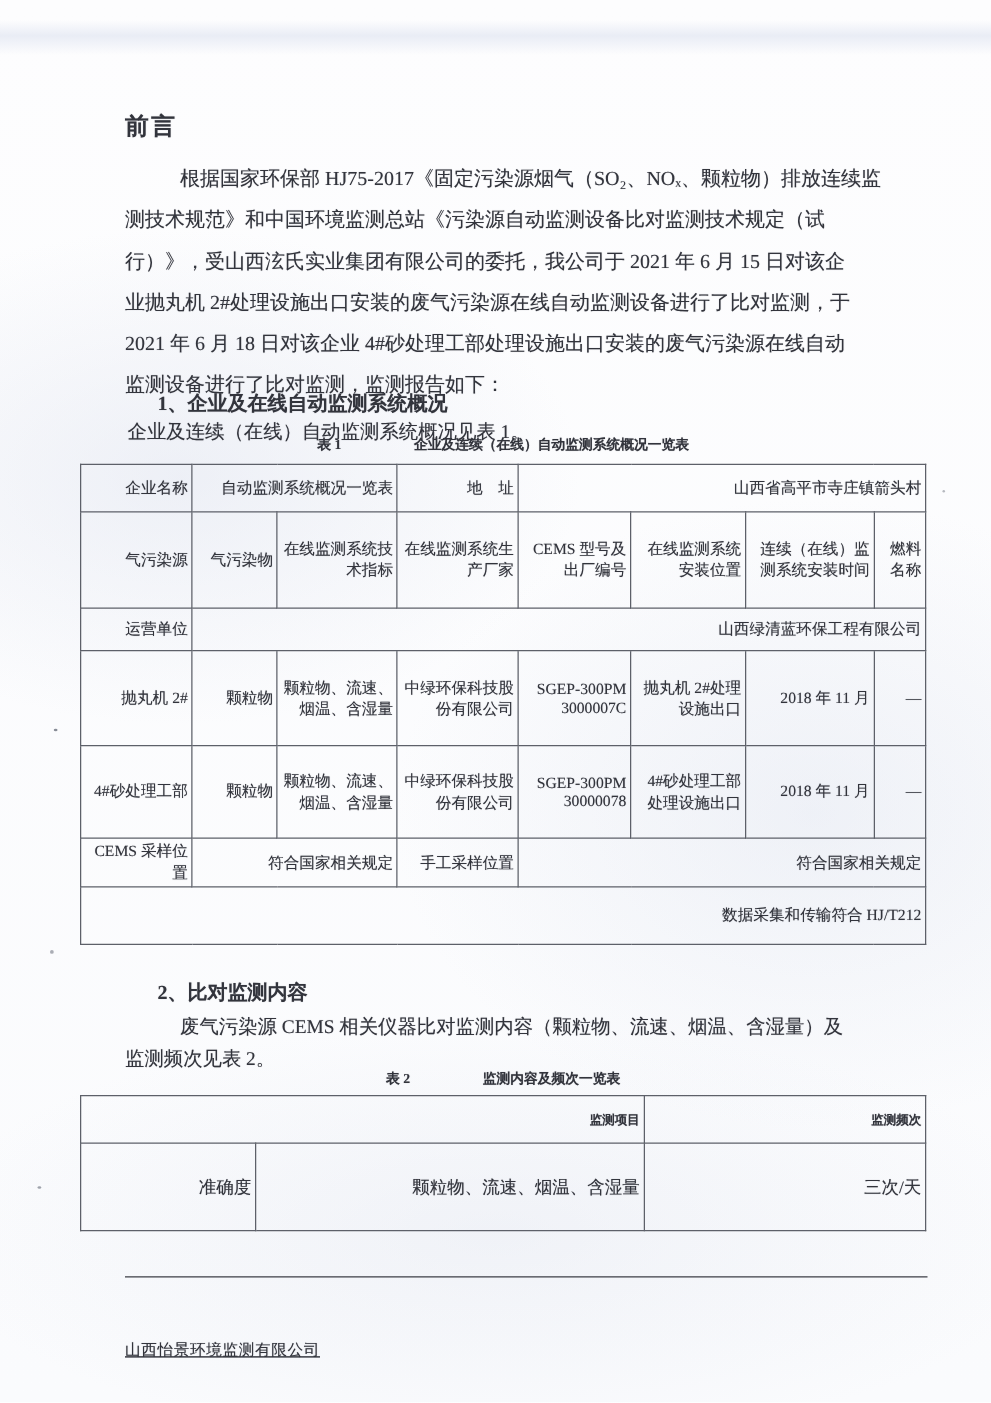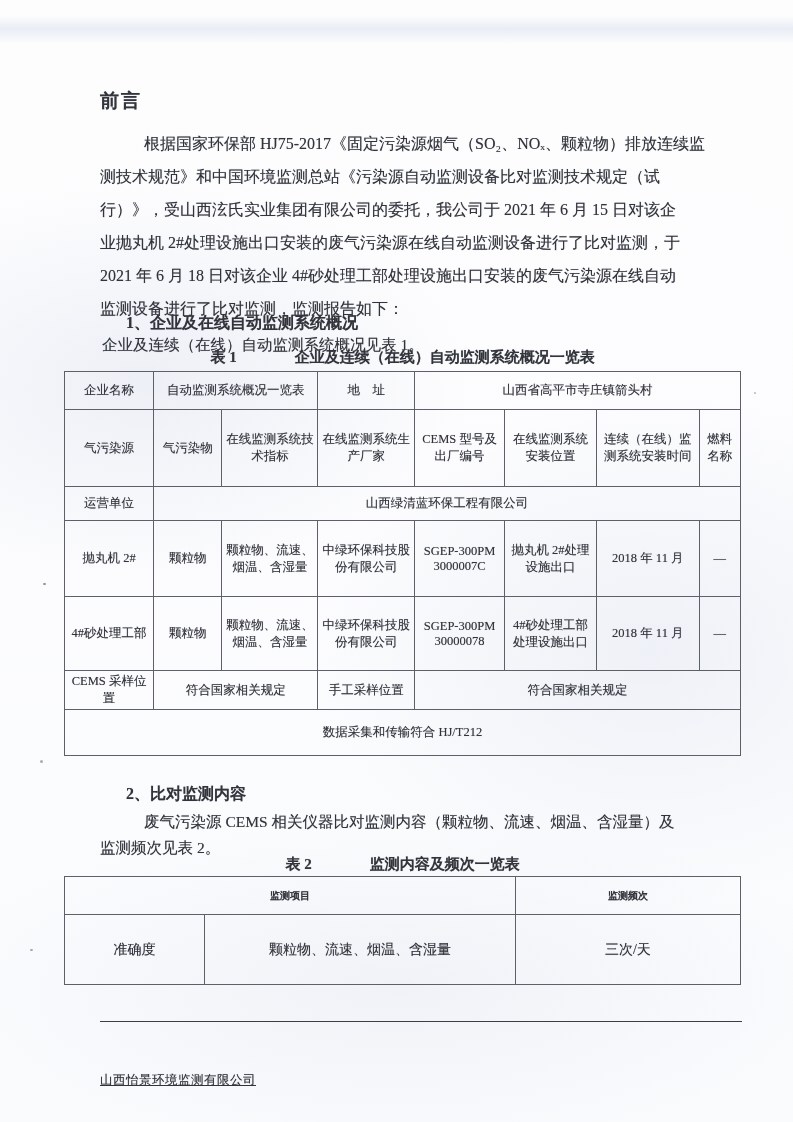--- a/index.html
+++ b/index.html
@@ -14,27 +14,27 @@
       linear-gradient(#fdfdfe,#fafbfd);
     text-shadow:0 0 0.7px rgba(50,52,60,0.45);
   }
   .tint-band{position:absolute;left:0;top:16px;width:793px;height:28px;
     background:linear-gradient(to bottom, rgba(220,226,240,0), rgba(217,223,238,0.55) 45%, rgba(220,226,240,0));}
   .abs{position:absolute;}
   .h-preface{left:100px;top:88px;font-size:19px;font-weight:700;letter-spacing:2px;}
   .preface-body{left:100px;top:127px;width:655px;font-size:16px;line-height:33px;white-space:pre;text-indent:44px;}
   .h-sec1{left:102px;top:313px;font-size:16px;font-weight:700;margin-left:24px;}
   .sec1-intro{left:102px;top:335px;font-size:15.5px;}
-  .tbl-caption{left:64px;width:677px;display:flex;justify-content:center;gap:58px;font-size:15px;font-weight:700;}
+  .tbl-caption{left:64px;width:677px;display:flex;justify-content:center;gap:58px;font-size:11px;font-weight:700;}
   .cap1{top:348px;}
   .cap2{top:855px;}
   table{border-collapse:collapse;table-layout:fixed;}
   .t1{left:64px;top:371px;width:677px;font-size:12.5px;}
   .t2{left:64px;top:876px;width:677px;font-size:14px;}
-  td{border:1px solid #5d6069;text-align:center;vertical-align:middle;padding:2px 3px;white-space:pre-line;word-break:break-word;}
+  td{border:1px solid #5d6069;text-align:right;vertical-align:middle;padding:2px 3px;white-space:pre-line;word-break:break-word;}
   .t2 .hd td{font-weight:700;font-size:10px;}
   .footer-rule{left:100px;top:1021px;width:642px;height:0;border-top:1.5px solid #3c3e46;}
   .footer-company{left:100px;top:1072px;font-size:12.5px;letter-spacing:0.5px;text-decoration:underline;}
   .footer-page{left:442px;top:1024px;width:300px;font-size:12.5px;text-align:right;letter-spacing:1.5px;}
   .speck{position:absolute;border-radius:50%;background:#878c96;}
 </style>
 </head>
 <body>
 
 <div class="sheet">

